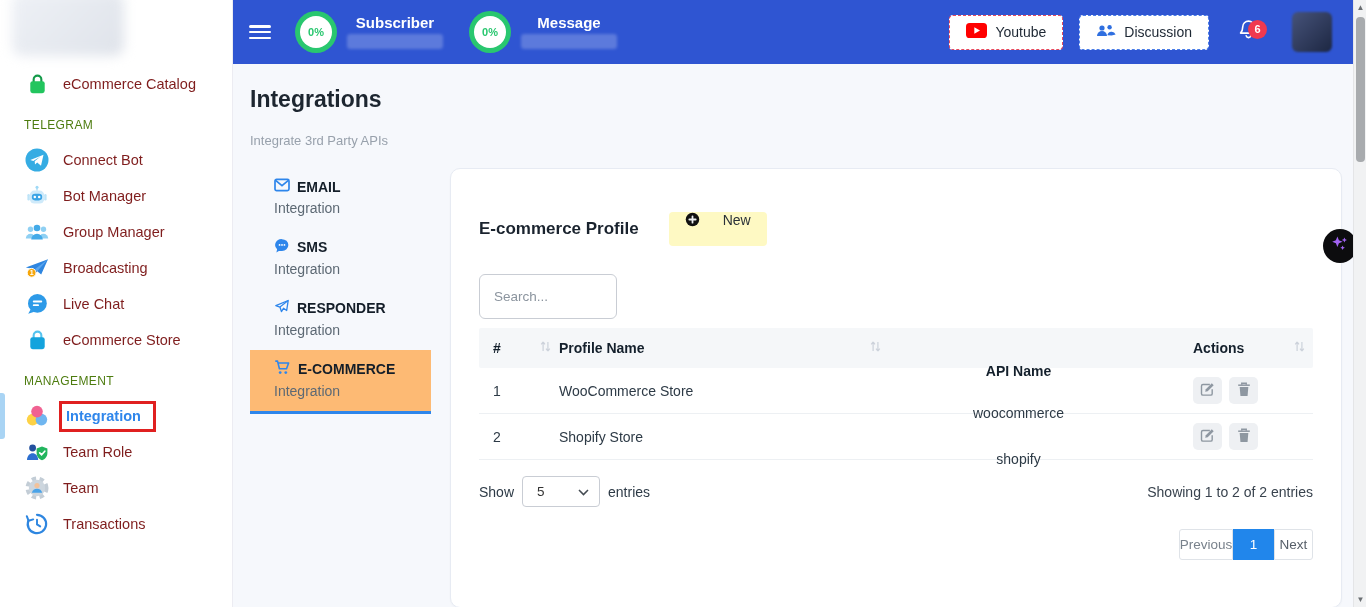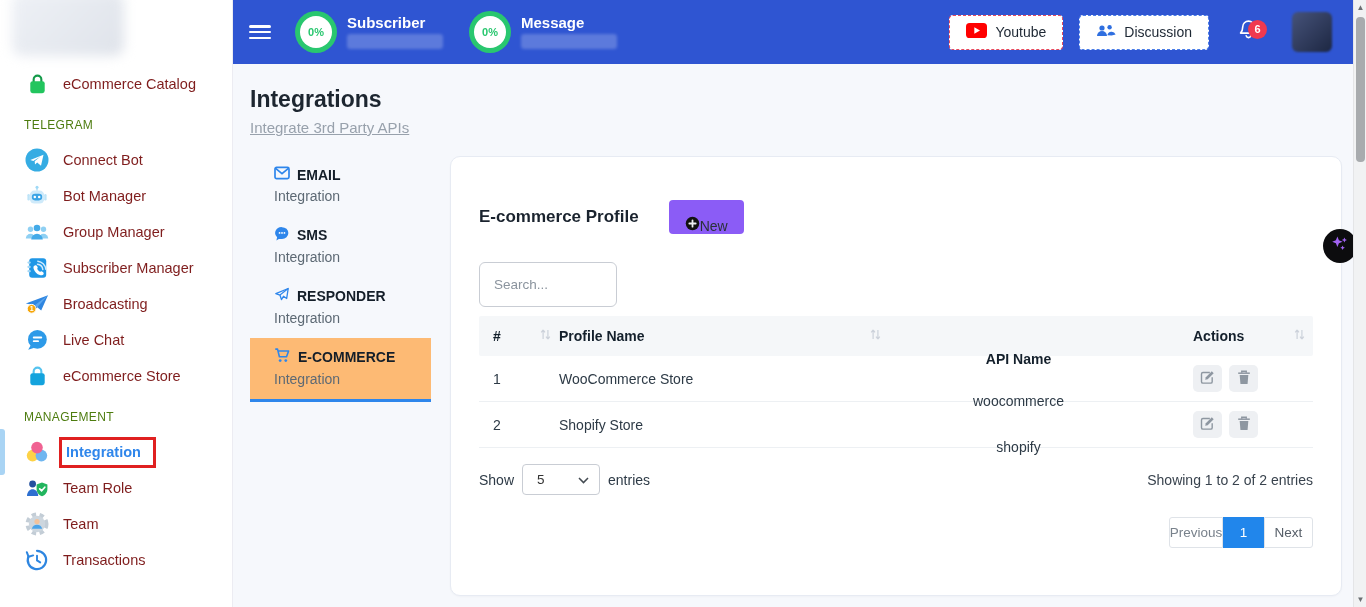--- a/index.html
+++ b/index.html
@@ -20,49 +20,49 @@
   .annotation-box { border:3px solid #e02020; padding:3px 12px 4px 4px; margin:-6px 0 -7px -4px; display:inline-block; }
 
   
   .main { flex:1; display:flex; flex-direction:column; min-width:0; }
   .topbar { height:64px; background:#2f55d2; display:flex; align-items:center; padding:0 34px 0 16px; gap:14px; flex-shrink:0; }
   .hamburger { width:26px; height:20px; display:flex; flex-direction:column; justify-content:space-between; padding:3px 0; cursor:pointer; margin-right:6px; }
   .hamburger span { display:block; height:2.5px; background:#fff; border-radius:2px; width:22px; }
   .stat { display:flex; align-items:center; gap:10px; margin-right:12px; }
   .stat-ring { width:42px; height:42px; border-radius:50%; background:#29c76f; display:flex; align-items:center; justify-content:center; }
   .stat-inner { width:32px; height:32px; border-radius:50%; background:#fff; display:flex; align-items:center; justify-content:center; font-size:11px; font-weight:bold; color:#29c76f; }
-  .stat-txt { display:flex; flex-direction:column; gap:4px; }
+  .stat-txt { display:flex; flex-direction:column; gap:4px;text-align:center; }
   .stat-label { color:#fff; font-weight:bold; font-size:15px; line-height:15px; }
   .stat-blur { width:96px; height:15px; background:rgba(255,255,255,.22); border-radius:3px; filter:blur(1.5px); }
   .topbar .spacer { flex:1; }
   .top-btn { height:35px; background:#fff; border-radius:4px; display:flex; align-items:center; gap:8px; padding:0 16px; font-size:14px; color:#1d2733; cursor:pointer; }
   .top-btn.youtube { border:1px dashed #e84a5f; }
   .top-btn.discussion { border:1px dashed #4a7de8; margin-left:2px; }
   .bell-wrap { position:relative; margin:0 18px 0 14px; cursor:pointer; }
   .badge { position:absolute; top:2px; left:11px; min-width:19px; height:19px; border-radius:50%; background:#f0394f; color:#fff; font-size:11px; font-weight:bold; display:flex; align-items:center; justify-content:center; }
   .avatar { width:40px; height:40px; border-radius:6px; background:linear-gradient(135deg,#46537a,#1d2742); filter:blur(1px); cursor:pointer; }
 
   
   .content { flex:1; background:#f6f8fc; padding:22px 24px 0 17px; overflow:hidden; position:relative; }
   .page-title { font-size:23px; font-weight:bold; color:#1d2630; }
-  .page-subtitle { font-size:15px; color:#98a1ac; margin-top:6px;text-decoration:underline; }
+  .page-subtitle { font-size:13px; color:#98a1ac; margin-top:20px; }
   .content-row { display:flex; margin-top:20px; align-items:flex-start; }
 
   
   .subnav { width:181px; flex-shrink:0; margin-right:19px; }
   .subnav-item { padding:10px 12px 12px 24px; cursor:pointer; }
   .subnav-item .t { display:flex; align-items:center; gap:7px; font-size:14px; font-weight:bold; color:#141e29; }
   .subnav-item .s { font-size:14px; color:#5d6974; margin-top:5px; }
   .subnav-item.active { background:#fdba74; border-bottom:3px solid #2e86eb; }
 
   
   .card { flex:1; background:#fff; border:1px solid #e7ebf3; border-radius:10px; height:440px; padding:43px 28px 0 28px; box-shadow:0 1px 2px rgba(30,40,70,.03); }
   .panel-head { display:flex; align-items:center; gap:30px; }
   .panel-title { font-size:17px; font-weight:bold; color:#1a232e; }
-  .new-btn { height:34px; background:#8b5cf6; border:none; border-radius:4px; display:flex; align-items:flex-end; gap:0; padding:0 16px; font-size:14px; color:#2a3138; cursor:pointer; font-family:inherit; }
+  .new-btn { height:34px; background:#fef9c3; border:none; border-radius:4px; display:flex; align-items:flex-start; gap:23px; padding:0 16px; font-size:14px; color:#2a3138; cursor:pointer; font-family:inherit; }
   .search-input { margin-top:28px; width:138px; height:45px; border:1px solid #c9cdd4; border-radius:6px; padding:0 14px; font-size:13.5px; color:#333; outline:none; font-family:inherit; display:block; }
   .search-input::placeholder { color:#8b949e; }
 
   
   .tbl { margin-top:9px; width:100%; }
   .trow { display:flex; align-items:center; }
   .thead { background:#f5f7f9; height:40px; font-weight:bold; color:#14202c; font-size:14px; border-radius:2px; }
   .tbody-row { height:46px; font-size:14px; color:#2d3a46; border-bottom:1px solid #edf0f3; }
   .c-num { width:80px; padding-left:14px; display:flex; align-items:center; }
   .c-profile { width:330px; display:flex; align-items:center; }
@@ -74,21 +74,21 @@
   
   .tbl-footer { display:flex; align-items:center; margin-top:16px; }
   .show-label, .entries-label { font-size:14px; color:#2d3a46; }
   .page-size { width:78px; height:31px; border:1px solid #c9cdd4; border-radius:4px; margin:0 8px; display:flex; align-items:center; padding:0 10px 0 14px; font-size:13.5px; color:#333; cursor:pointer; background:#fff; }
   .page-size .chev { margin-left:auto; }
   .summary { margin-left:auto; font-size:14px; color:#39434e; }
   .pagination { display:flex; justify-content:flex-end; margin-top:22px; }
   .pg-btn { height:31px; display:flex; align-items:center; justify-content:center; font-size:13.5px; background:#fff; border:1px solid #dfe3e8; cursor:pointer; font-family:inherit; }
   .pg-prev { width:54px; color:#79828c; border-radius:3px 0 0 3px; }
   .pg-cur { width:41px; background:#2186eb; border-color:#2186eb; color:#fff; }
-  .pg-next { width:49px; color:#565e68; border-radius:0 3px 3px 0; }
+  .pg-next { width:39px; color:#565e68; border-radius:0 3px 3px 0; }
 
   
   .ai-fab { position:absolute; right:9px; top:229px; width:34px; height:34px; border-radius:50%; background:#0c0c0e; display:flex; align-items:center; justify-content:center; cursor:pointer; z-index:20; }
   .scrollbar { position:absolute; right:0; top:0; width:13px; height:607px; background:#f1f2f3; border-left:1px solid #e4e5e7; z-index:30; }
   .sb-arrow { position:absolute; left:0; width:13px; height:15px; display:flex; align-items:center; justify-content:center; font-size:8px; color:#6b6f73; }
   .sb-up { top:0; } .sb-down { bottom:0; }
   .sb-thumb { position:absolute; left:2px; top:17px; width:9px; height:145px; background:#a8abae; border-radius:4px; }
 </style>
 </head>
 <body>
@@ -144,34 +144,20 @@
               <circle cx="19.5" cy="10.2" r="2.7" fill="#8fd0f3"></circle>
               <path d="M1.8 19.5 a4.7 4.7 0 0 1 9.4 0 Z" fill="#8fd0f3"></path>
               <path d="M14.8 19.5 a4.7 4.7 0 0 1 9.4 0 Z" fill="#8fd0f3"></path>
               <circle cx="13" cy="9" r="3.3" fill="#43aae8"></circle>
               <path d="M7.2 20.5 a5.8 5.8 0 0 1 11.6 0 Z" fill="#43aae8"></path>
             </svg>
         </span>
         <span class="lbl">Group Manager</span>
       </div>
 
-      <div class="side-item">
-        <span class="ic">
-          <svg width="26" height="26" viewBox="0 0 26 26">
-              <rect x="5.2" y="3.2" width="17" height="19.6" rx="3" fill="#1f97e6"></rect>
-              <rect x="3.4" y="6.5" width="3.4" height="2.2" rx="1.1" fill="#a4d7f5"></rect>
-              <rect x="3.4" y="10.8" width="3.4" height="2.2" rx="1.1" fill="#a4d7f5"></rect>
-              <rect x="3.4" y="15.1" width="3.4" height="2.2" rx="1.1" fill="#a4d7f5"></rect>
-              <path d="M13.5 9.2 a6 6 0 0 1 5.3 5.3" fill="none" stroke="#cfeafd" stroke-width="1.5" stroke-linecap="round"></path>
-              <path d="M13.8 6.2 a9 9 0 0 1 8 8" fill="none" stroke="#cfeafd" stroke-width="1.5" stroke-linecap="round"></path>
-              <path d="M10.8 10.5 c1.5-.8 2.3.5 2.8 1.5 c.4.9-.5 1.4-.3 2 c.5 1.2 1.5 2.2 2.7 2.7 c.6.2 1.1-.7 2-.3 c1 .5 2.3 1.3 1.5 2.8 c-.6 1.1-2.3 1.3-3.7.8 c-2.9-1-5.1-3.2-6.1-6.1 c-.5-1.4-.3-3 1.1-3.4z" fill="#fff"></path>
-            </svg>
-        </span>
-        <span class="lbl">Subscriber Manager</span>
-      </div>
 
       <div class="side-item">
         <span class="ic">
           <svg width="26" height="26" viewBox="0 0 26 26">
               <path d="M1.8 12.6 L24 4.2 L17.2 19.6 L10.8 14.2 Z" fill="#2f86e0"></path>
               <path d="M10.8 14.2 L10 19.8 L13.2 16.2 Z" fill="#1b5fb8"></path>
               <path d="M24 4.2 L10.8 14.2 L13.2 16.2 Z" fill="#5aa6ef"></path>
               <circle cx="7.6" cy="17.8" r="4.4" fill="#f6a609" stroke="#fff" stroke-width="1"></circle>
               <text x="7.6" y="20.3" font-size="7" font-weight="bold" fill="#fff" text-anchor="middle" font-family="Liberation Sans, sans-serif">1</text>
             </svg>

